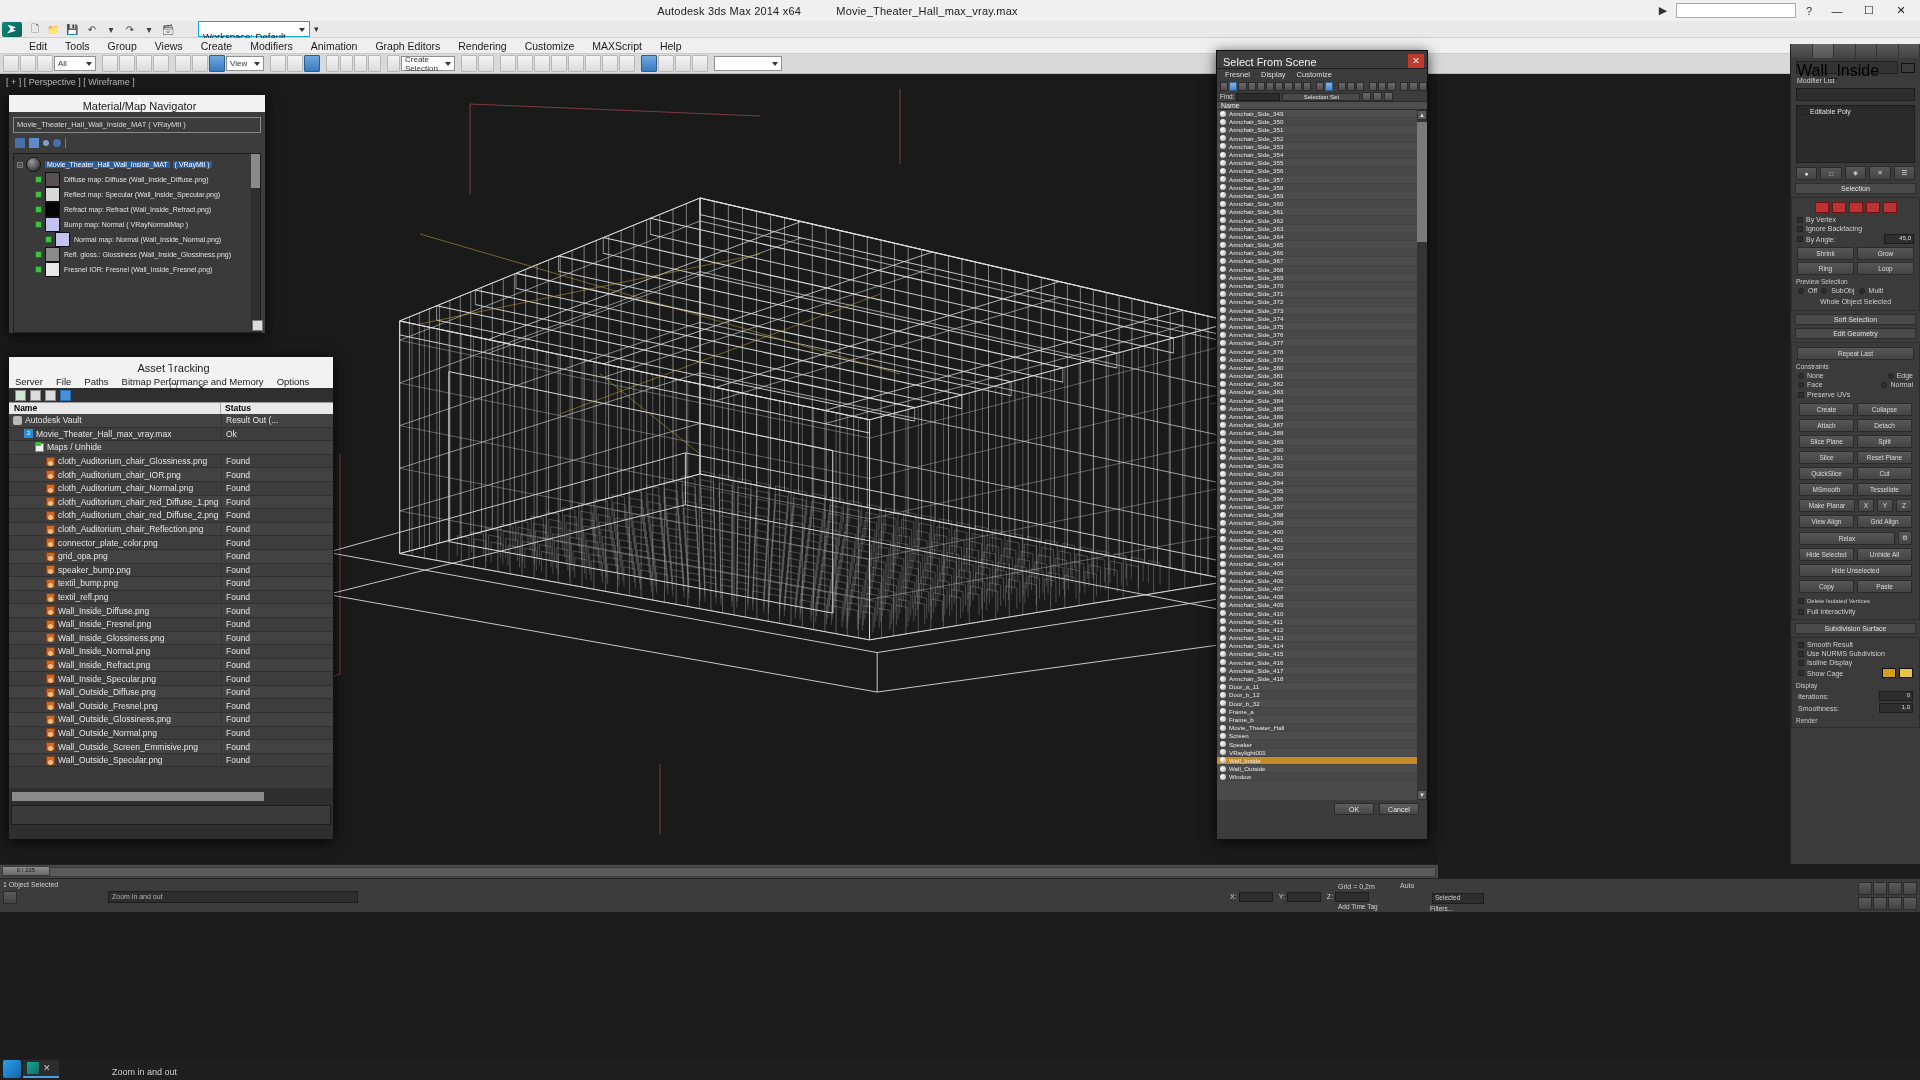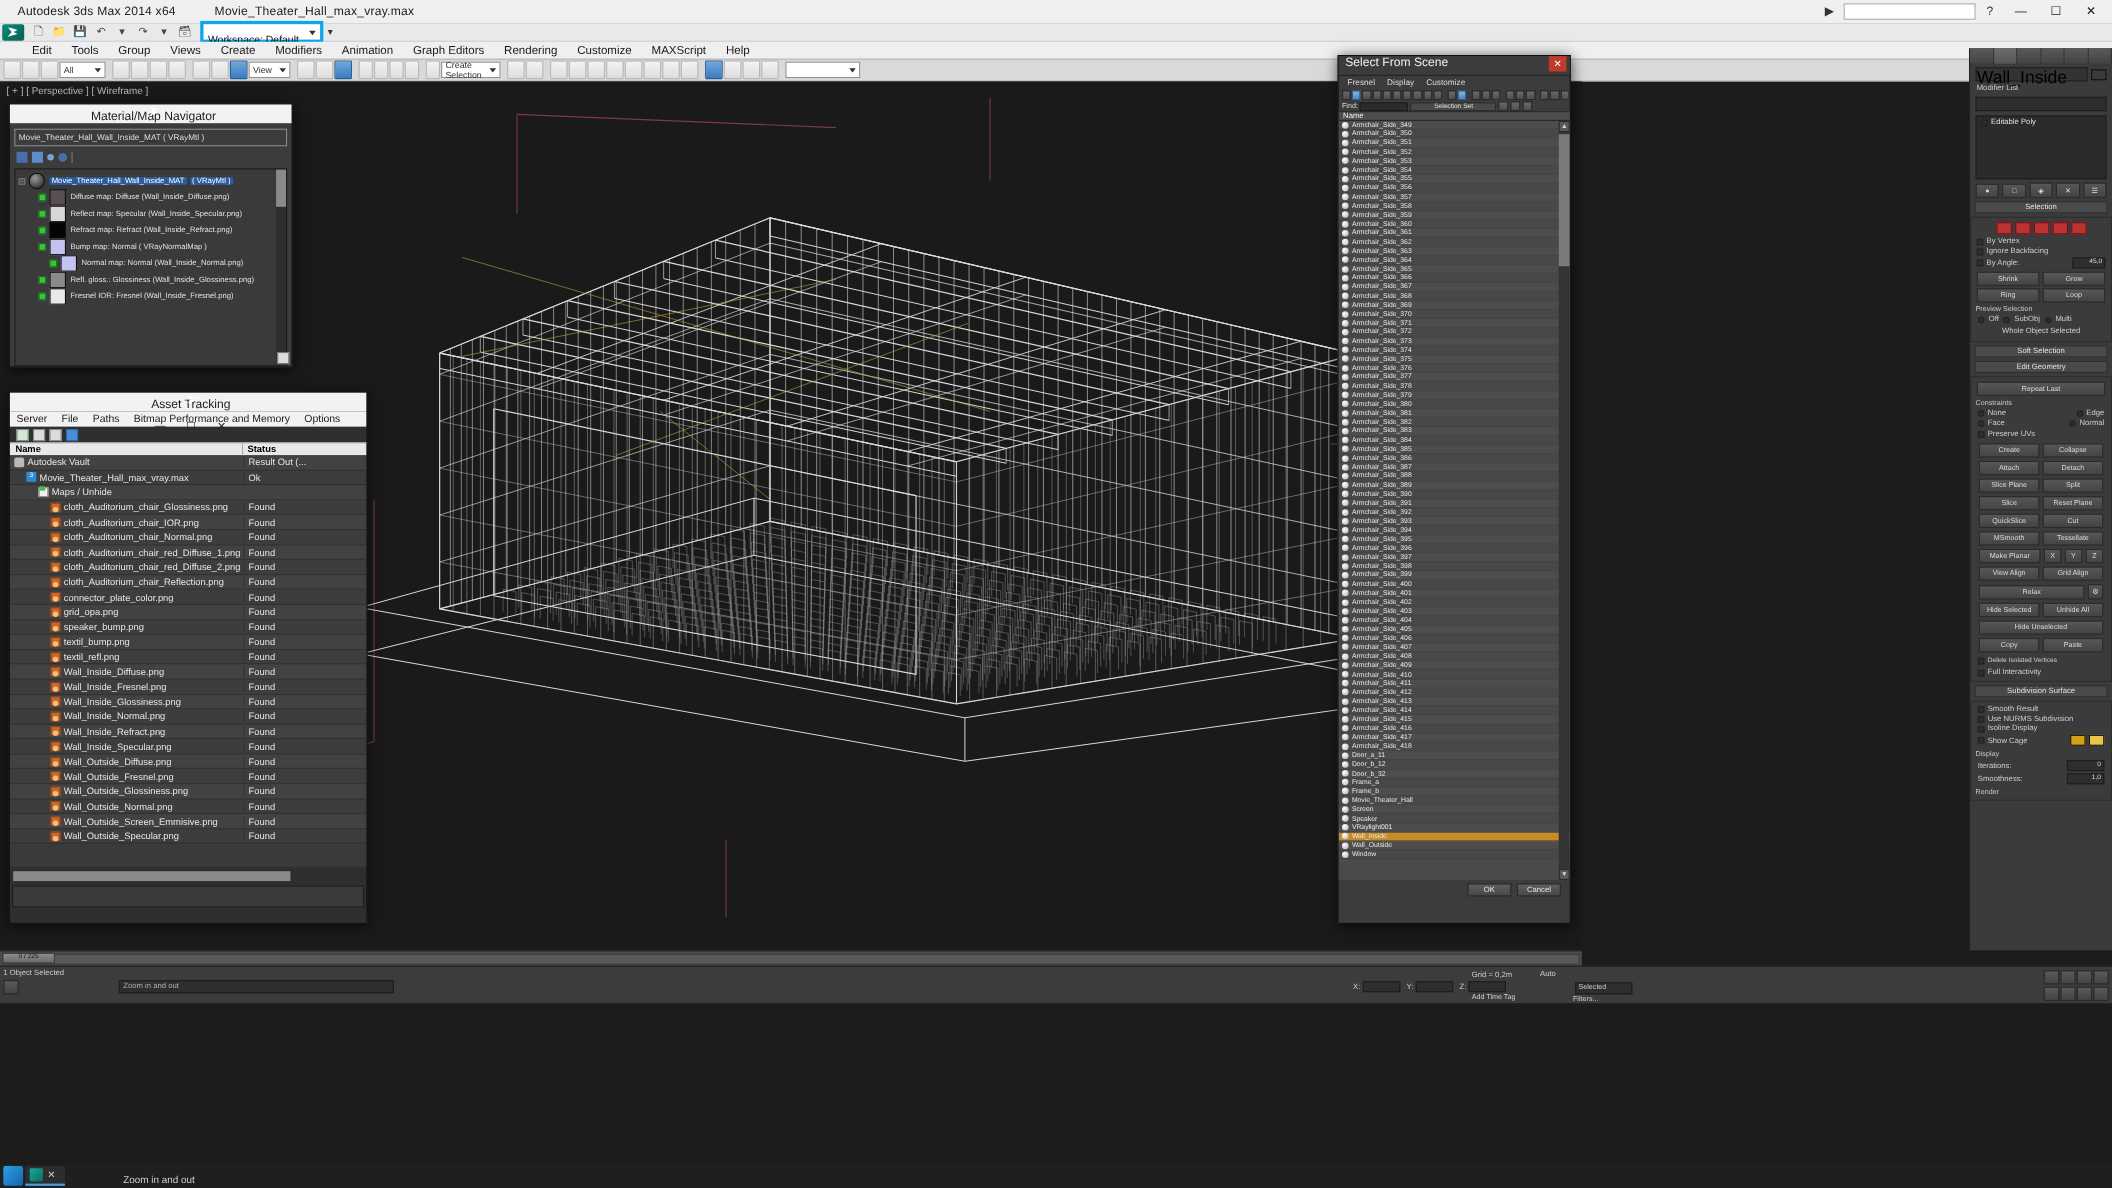--- a/index.html
+++ b/index.html
@@ -9,21 +9,21 @@
     font-family: "Liberation Sans", sans-serif;
     overflow: hidden;
   }
   body { position: relative; }
 
   
   .titlebar {
     position: absolute; top: 0; left: 0; width: 1920px; height: 21px;
     background: #f0f0f0; display: flex; align-items: center;
   }
-  .tb-center { flex: 1; font-size: 11px; color: #202020; letter-spacing: .2px;}
+  .tb-center { flex: 1; text-align: center; font-size: 11px; color: #202020; letter-spacing: .2px; margin-left: 23px;}
   .tb-center span { margin: 0 16px; }
   .tb-right { display: flex; align-items: center; gap: 2px; padding-right: 4px; }
   .tb-icon { width: 22px; height: 19px; display: flex; align-items: center; justify-content: center;
              font-size: 11px; color: #333; }
   .tb-btn { width: 30px; height: 21px; display:flex; align-items:center; justify-content:center;
             font-size: 11px; color: #222; }
   .tb-search { width: 120px; height: 15px; border: 1px solid #aaa; background:#fff; font-size:9px;
                padding: 0 3px; color:#777; display:flex; align-items:center; }
 
   
@@ -31,22 +31,22 @@
     position: absolute; top: 21px; left: 0; width: 1920px; height: 17px;
     background: #e9e9e9; display: flex; align-items: center; gap: 1px; padding-left: 2px;
     border-bottom: 1px solid #d0d0d0;
   }
   .qat-logo { width: 20px; height: 15px; background: linear-gradient(135deg,#0b8a7a,#0a5f55);
               border-radius:2px; margin-right:3px; position:relative;}
   .qat-logo:after{content:"";position:absolute;left:5px;top:3px;width:9px;height:9px;
               background:#fff;clip-path:polygon(0 0,100% 30%,60% 50%,100% 70%,0 100%,40% 50%);}
   .qat-b { width: 18px; height: 15px; display:flex;align-items:center;justify-content:center;
            font-size:10px;color:#444; }
-  .qat-ws { height:15px; border:3px solid #0ea5e9; background:#fff; font-size:9.5px; color:#111;
-            padding:14px 16px 0 4px; display:flex; align-items:center; margin-left:4px; position:relative;min-width:112px;}
+  .qat-ws { height:15px; border:1px solid #0ea5e9; background:#fff; font-size:9.5px; color:#111;
+            padding:14px 16px 0 4px; display:flex; align-items:center; margin-left:20px; position:relative;min-width:112px;}
   .qat-ws:after{content:"";position:absolute;right:4px;top:6px;border-left:3px solid transparent;
             border-right:3px solid transparent;border-top:4px solid #333;}
   .qat-more{font-size:9px;color:#333;margin-left:3px;}
 
   .menubar {
     position: absolute; top: 38px; left: 0; width: 1920px; height: 16px;
     background: #efefef; display: flex; align-items: center; padding-left: 20px;
     border-bottom: 1px solid #ccc;
   }
   .menubar div { font-size: 10.5px; color: #1a1a1a; padding: 0 9px; }
@@ -156,21 +156,21 @@
   .ico-maps:after{content:"";position:absolute;left:0;top:-3px;width:5px;height:5px;background:#3cc23c;}
   .ico-png { background:#c86a2b; border:1px solid #8a3f14; position:relative; }
   .ico-png:after{content:"";position:absolute;left:1px;top:3px;width:5px;height:5px;border-radius:50%;
             background:#f0c080;}
   .at-hscroll { height:11px; background:#2e2e2e; margin:3px 2px 0 2px; position:relative; }
   .at-hthumb { position:absolute; left:1px; top:1px; height:9px; width:252px; background:#8a8a8a; }
   .at-blank { margin:3px 2px; height:20px; background:#3a3a3a; border:1px solid #1d1d1d; }
 
   
   #sfs { left:1216px; top:50px; width:212px; height:790px; background:#3c3c3c; }
-  .sfs-title { height:18px; background:#3c3c3c; display:flex; align-items:flex-start; padding-left:6px;
+  .sfs-title { height:18px; background:#3c3c3c; display:flex; align-items:flex-end; padding-left:6px;
                border-bottom:1px solid #222; }
   .sfs-title .t { flex:1; font-size:11px; color:#f0f0f0; }
   .sfs-x { width:16px;height:14px;background:#c0392b;color:#fff;font-size:9px;
            display:flex;align-items:center;justify-content:center;margin-right:3px;}
   .sfs-menu { height:11px; display:flex; align-items:center; gap:11px; padding-left:8px; }
   .sfs-menu div { font-size:7.5px; color:#dcdcdc; }
   .sfs-tools { height:10px; display:flex; align-items:center; gap:1px; padding-left:3px; margin-top:1px; }
   .sfs-tb { width:9px; height:9px; background:linear-gradient(#6a6a6a,#4e4e4e); border:1px solid #2b2b2b; }
   .sfs-tb.on { background:linear-gradient(#89b4e0,#4f86c6); border-color:#2a5f96; }
   .sfs-find { height:9px; display:flex; align-items:center; gap:2px; padding-left:3px; margin-top:1px; }

